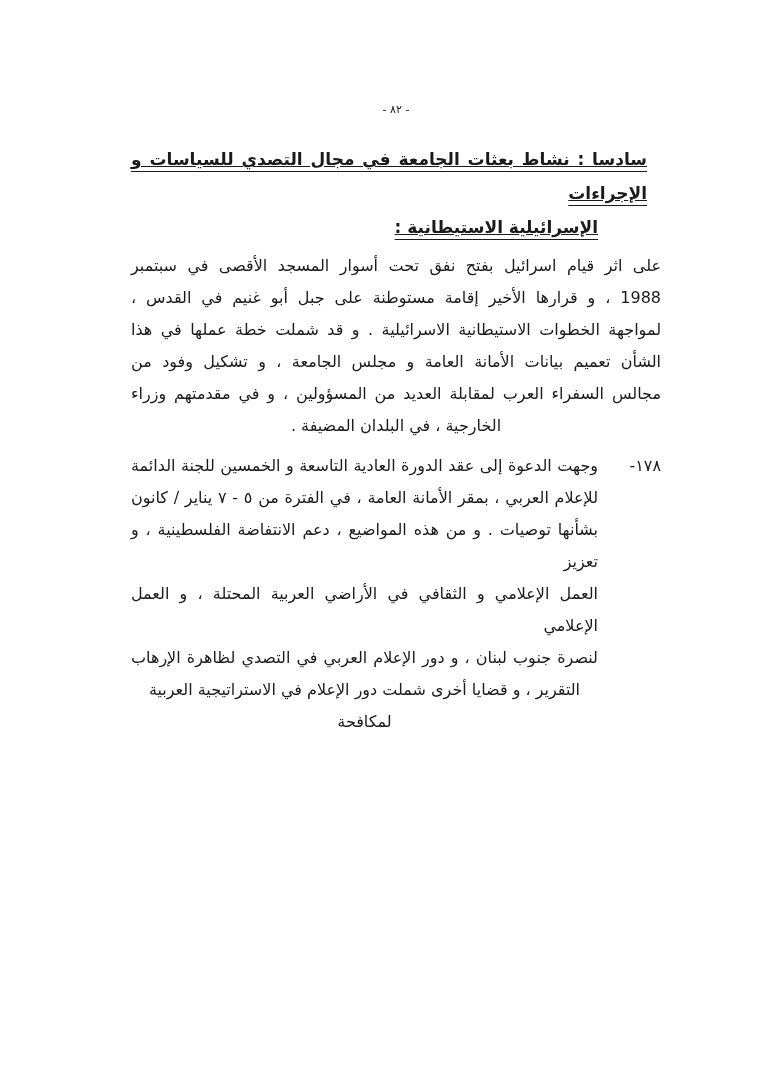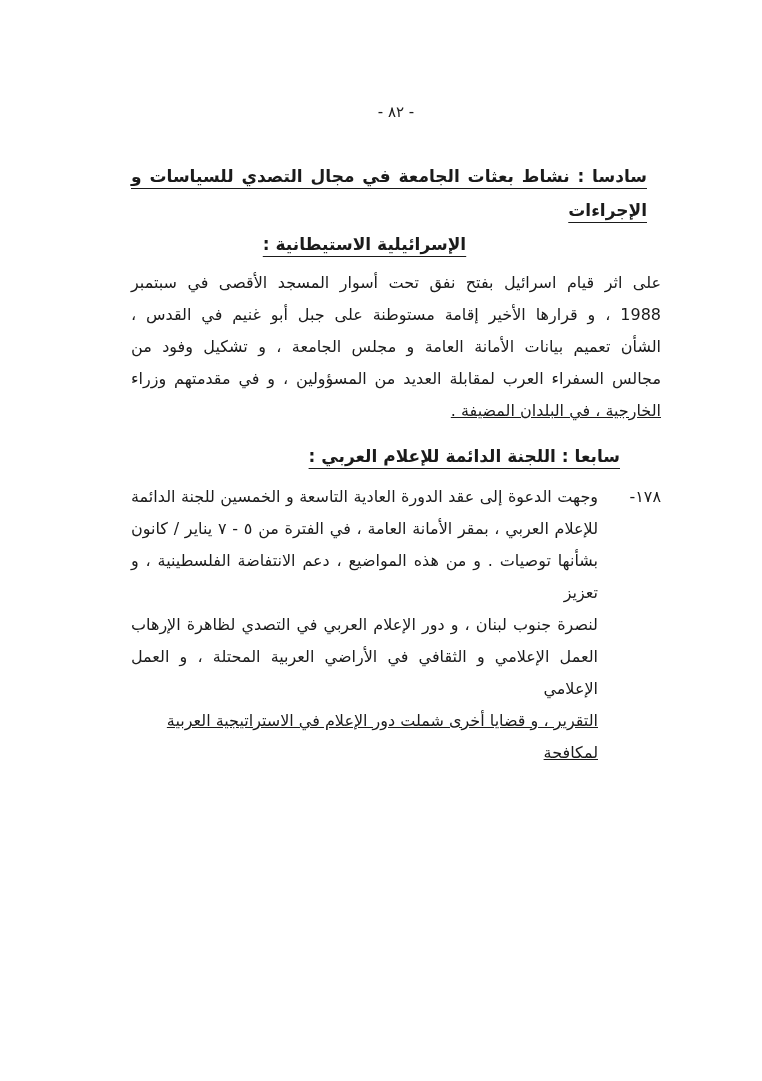--- a/index.html
+++ b/index.html
@@ -20,39 +20,39 @@
     position: absolute;
     top: 0;
     right: 101px;
     width: 530px;
     direction: rtl;
     unicode-bidi: embed;
   }
   .page-number {
     margin-top: 103px;
     text-align: center;
-    font-size: 15px;
+    font-size: 11px;
     letter-spacing: 1px;
     white-space: nowrap;
   }
   .heading {
     font-weight: bold;
     font-size: 17px;
     line-height: 34px;
     margin: 0;
   }
-  .heading-six { margin-top: 38px; }
+  .heading-six { margin-top: 26px; text-decoration: underline; }
   .heading-seven { margin-top: 12px; padding-right: 41px; }
   .h-line-1 {
     text-align: justify;
     text-align-last: justify;
     padding-right: 14px;
   }
   .h-line-2 {
-    text-align: center;
+    text-align: right;
     padding-right: 63px;
   }
   .uline {
     text-decoration: underline;
     text-decoration-thickness: 1.3px;
     text-underline-offset: 6px;
   }
   .para {
     display: flex;
     font-size: 16px;
@@ -68,56 +68,55 @@
   }
   .ptext {
     flex: 1;
     min-width: 0;
   }
   .line {
     text-align: justify;
     text-align-last: justify;
   }
   .line.end {
-    text-align: right;
+    text-align: center;
     text-align-last: auto;
-    text-decoration: underline;
   }
 </style>
 </head>
 <body>
 
 <div class="page">
   <div class="content">
 
     <div class="page-number">- ٨٢ -</div>
 
     <h2 class="heading heading-six">
       <div class="h-line-1"><span class="uline">سادسا : نشاط بعثات الجامعة في مجال التصدي للسياسات و الإجراءات</span></div>
       <div class="h-line-2"><span class="uline">الإسرائيلية الاستيطانية :</span></div>
     </h2>
 
     <div class="para para-177">
       <div class="ptext">
         <div class="line">على اثر قيام اسرائيل بفتح نفق تحت أسوار المسجد الأقصى في سبتمبر</div>
         <div class="line">1988 ، و قرارها الأخير إقامة مستوطنة على جبل أبو غنيم في القدس ،</div>
+        <div class="line">لمواجهة الخطوات الاستيطانية الاسرائيلية . و قد شملت خطة عملها في هذا</div>
         <div class="line">الشأن تعميم بيانات الأمانة العامة و مجلس الجامعة ، و تشكيل وفود من</div>
         <div class="line">مجالس السفراء العرب لمقابلة العديد من المسؤولين ، و في مقدمتهم وزراء</div>
         <div class="line end">الخارجية ، في البلدان المضيفة .</div>
       </div>
     </div>
 
-    <h2 class="heading heading-seven"><span class="uline">سابعا : اللجنة الدائمة للإعلام العربي :</span></h2>
 
     <div class="para para-178">
       <div class="pnum">١٧٨-</div>
       <div class="ptext">
         <div class="line">وجهت الدعوة إلى عقد الدورة العادية التاسعة و الخمسين للجنة الدائمة</div>
         <div class="line">للإعلام العربي ، بمقر الأمانة العامة ، في الفترة من ٥ - ٧ يناير / كانون</div>
         <div class="line">بشأنها توصيات . و من هذه المواضيع ، دعم الانتفاضة الفلسطينية ، و تعزيز</div>
+        <div class="line">العمل الإعلامي و الثقافي في الأراضي العربية المحتلة ، و العمل الإعلامي</div>
         <div class="line">لنصرة جنوب لبنان ، و دور الإعلام العربي في التصدي لظاهرة الإرهاب</div>
-        <div class="line">العمل الإعلامي و الثقافي في الأراضي العربية المحتلة ، و العمل الإعلامي</div>
         <div class="line end">التقرير ، و قضايا أخرى شملت دور الإعلام في الاستراتيجية العربية لمكافحة</div>
       </div>
     </div>
 
   </div>
 </div>
 
 </body></html>

